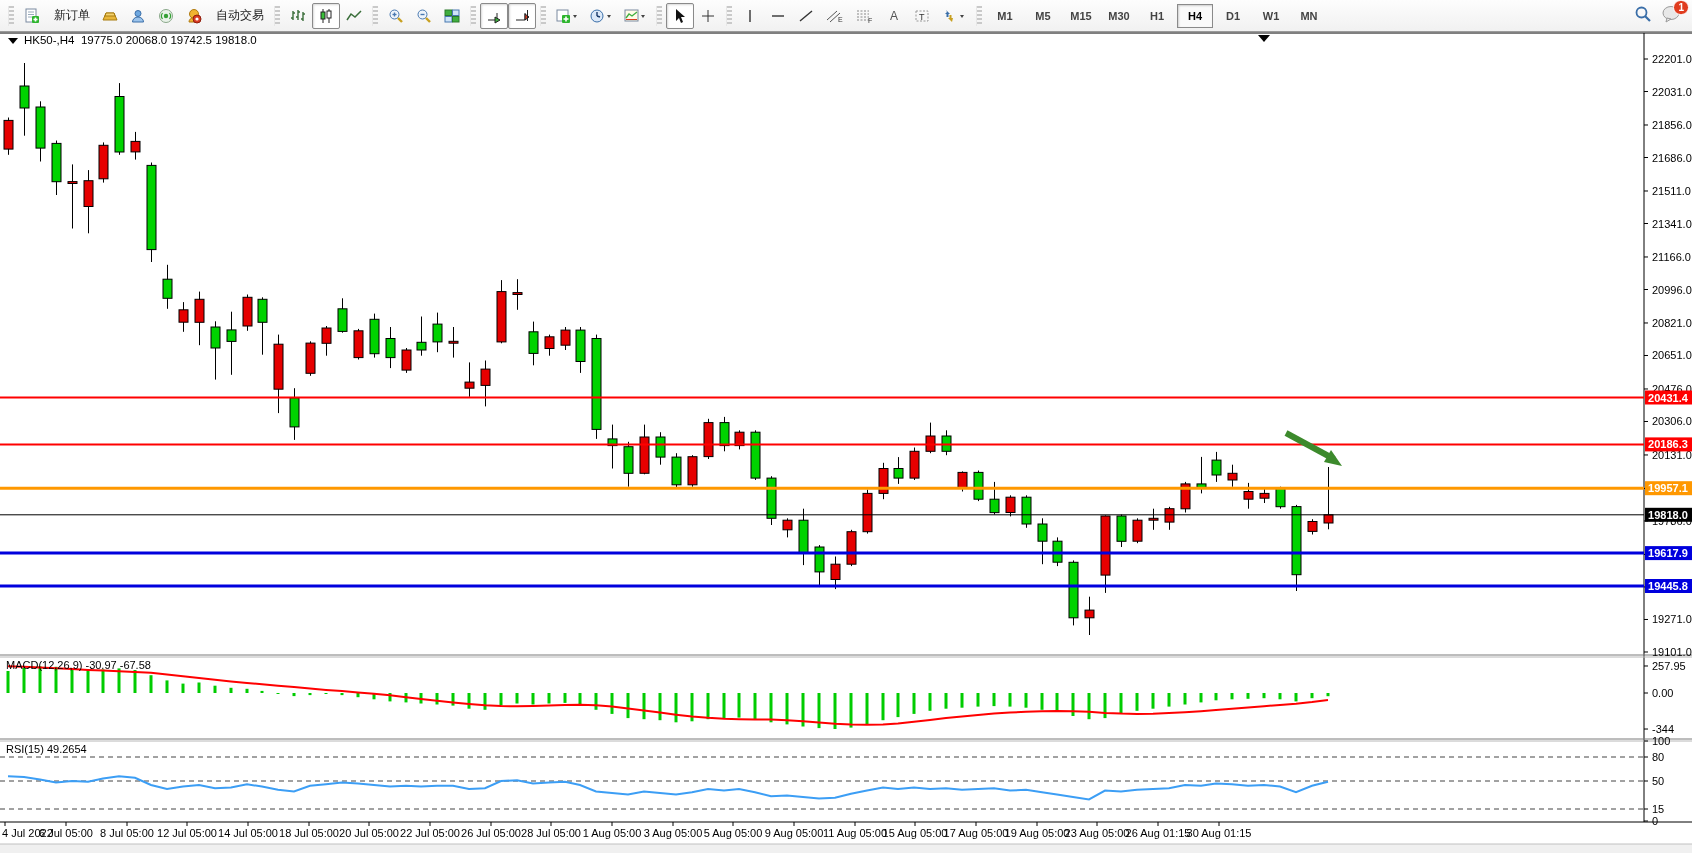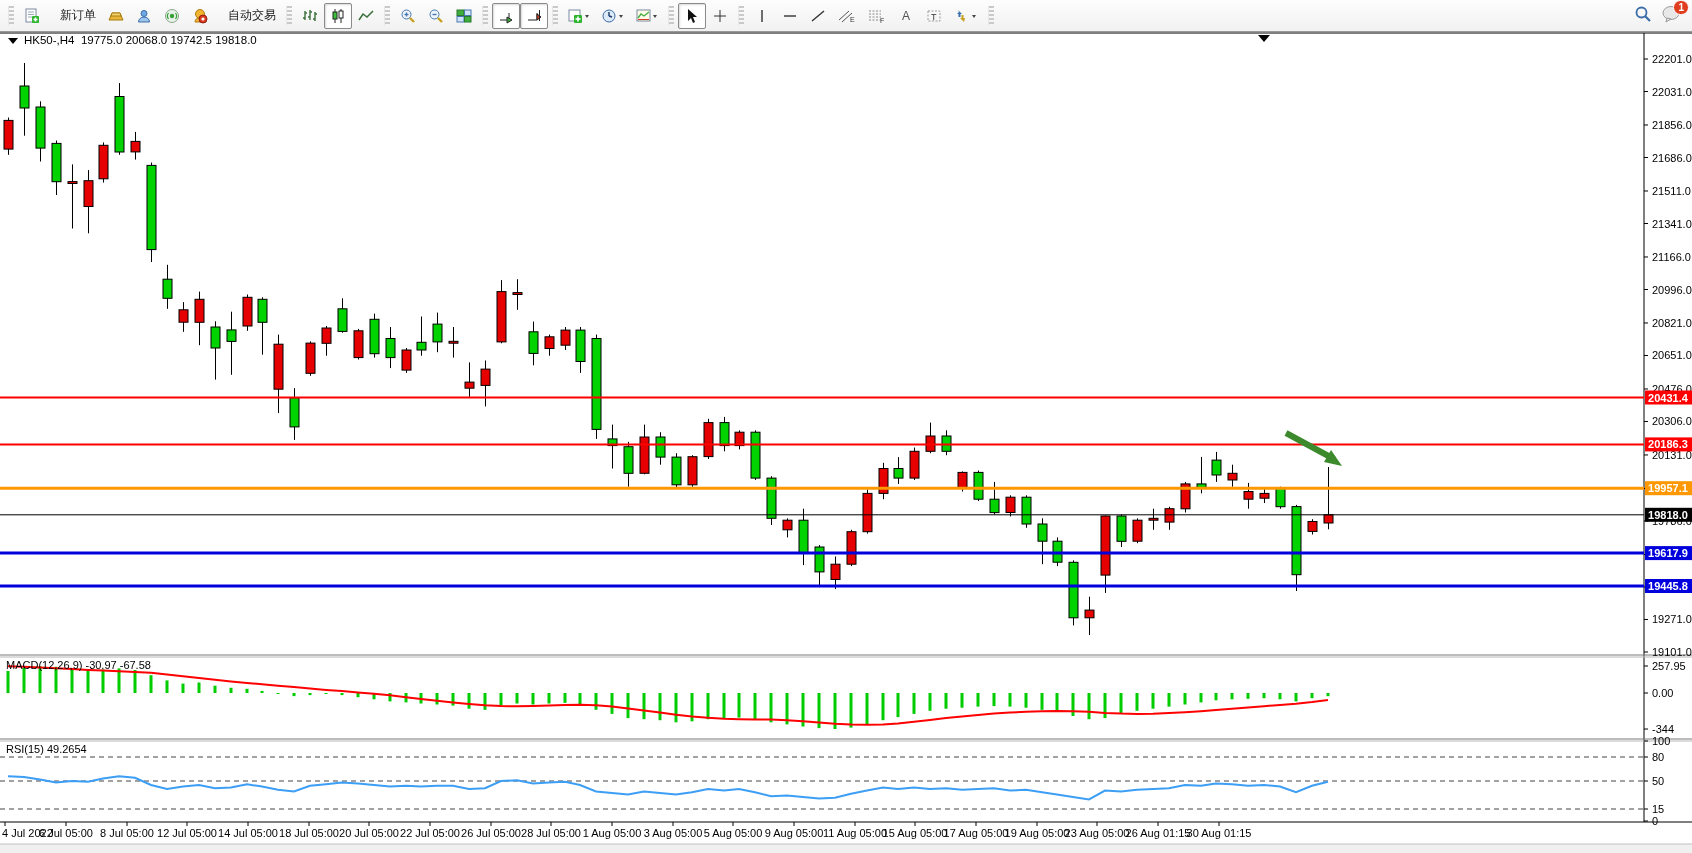--- a/index.html
+++ b/index.html
@@ -4,21 +4,21 @@
 <style>
   html,body{margin:0;padding:0;background:#fff;font-family:"Liberation Sans",sans-serif;}
   #app{position:relative;width:1692px;height:853px;overflow:hidden;background:#fff;}
   
   #toolbar{position:absolute;left:0;top:0;width:1692px;height:32px;
     background:linear-gradient(#fdfdfd,#f1f1f1);border-bottom:1px solid #9a9a9a;
     display:flex;align-items:center;padding:0 4px;box-sizing:border-box;}
   .tb-grip{width:5px;height:20px;margin:0 4px;
     background:repeating-linear-gradient(#c9c9c9 0 2px,transparent 2px 4px);
     border-left:1px solid #e7e7e7;}
-  .tb-btn{display:flex;align-items:center;gap:20px;height:24px;padding:0 5px;border:1px solid transparent;
+  .tb-btn{display:flex;align-items:center;gap:14px;height:24px;padding:0 5px;border:1px solid transparent;
     border-radius:2px;font-size:12px;color:#222;cursor:default;}
   .tb-btn.pressed{border:1px solid #8a8a8a;background:#fff;box-shadow:inset 1px 1px 2px rgba(0,0,0,.15);}
   .tb-btn svg{display:block;}
   .tf-btn{height:22px;min-width:26px;padding:0 4px;margin:0 1px;display:flex;align-items:center;justify-content:center;
     font-size:11px;font-weight:bold;color:#444;border:1px solid transparent;}
   .tf-btn.active{border:1px solid #8a8a8a;background:#fafafa;box-shadow:inset 1px 1px 2px rgba(0,0,0,.18);color:#000;}
   #tb-right{margin-left:auto;display:flex;align-items:center;gap:10px;padding-right:6px;}
   .badge{position:absolute;right:-7px;top:-5px;background:#e03c1f;color:#fff;font-size:10px;font-weight:bold;
     border-radius:8px;padding:1px 4px;border:1px solid #fff;}
   .chat-wrap{position:relative;}
@@ -284,20 +284,31 @@
           <svg width="24" height="16">
         <polygon points="4,2 8,6 6.5,6 6.5,9 4.5,9 4.5,6 3,6 5,4" fill="#3a6ea8"></polygon>
         <polygon points="10,14 6,10 7.5,10 7.5,7 9.5,7 9.5,10 11,10" fill="#c8a020"></polygon>
         <polygon points="18,7 22,7 20,10" fill="#444"></polygon>
           </svg>
         </span>
     </div>
 
     <div class="tb-grip"></div>
 
+    <div id="tf-group" style="display: flex;">
+        <div class="tf-btn">M1</div>
+        <div class="tf-btn">M5</div>
+        <div class="tf-btn">M15</div>
+        <div class="tf-btn">M30</div>
+        <div class="tf-btn">H1</div>
+        <div class="tf-btn active">H4</div>
+        <div class="tf-btn">D1</div>
+        <div class="tf-btn">W1</div>
+        <div class="tf-btn">MN</div>
+      </div>
 
     <div id="tb-right">
       <span><svg width="18" height="18">
         <circle cx="7.5" cy="7.5" r="5" fill="none" stroke="#3a6ea8" stroke-width="1.8"></circle>
         <line x1="11" y1="11" x2="16" y2="16" stroke="#3a6ea8" stroke-width="2.2"></line>
           </svg></span>
       <span class="chat-wrap">
         <span><svg width="20" height="18">
           <ellipse cx="9" cy="8" rx="8" ry="6.5" fill="#e8e8e8" stroke="#9a9a9a"></ellipse>
           <path d="M5 13 L4 17 L9 14 Z" fill="#e8e8e8" stroke="#9a9a9a"></path>

